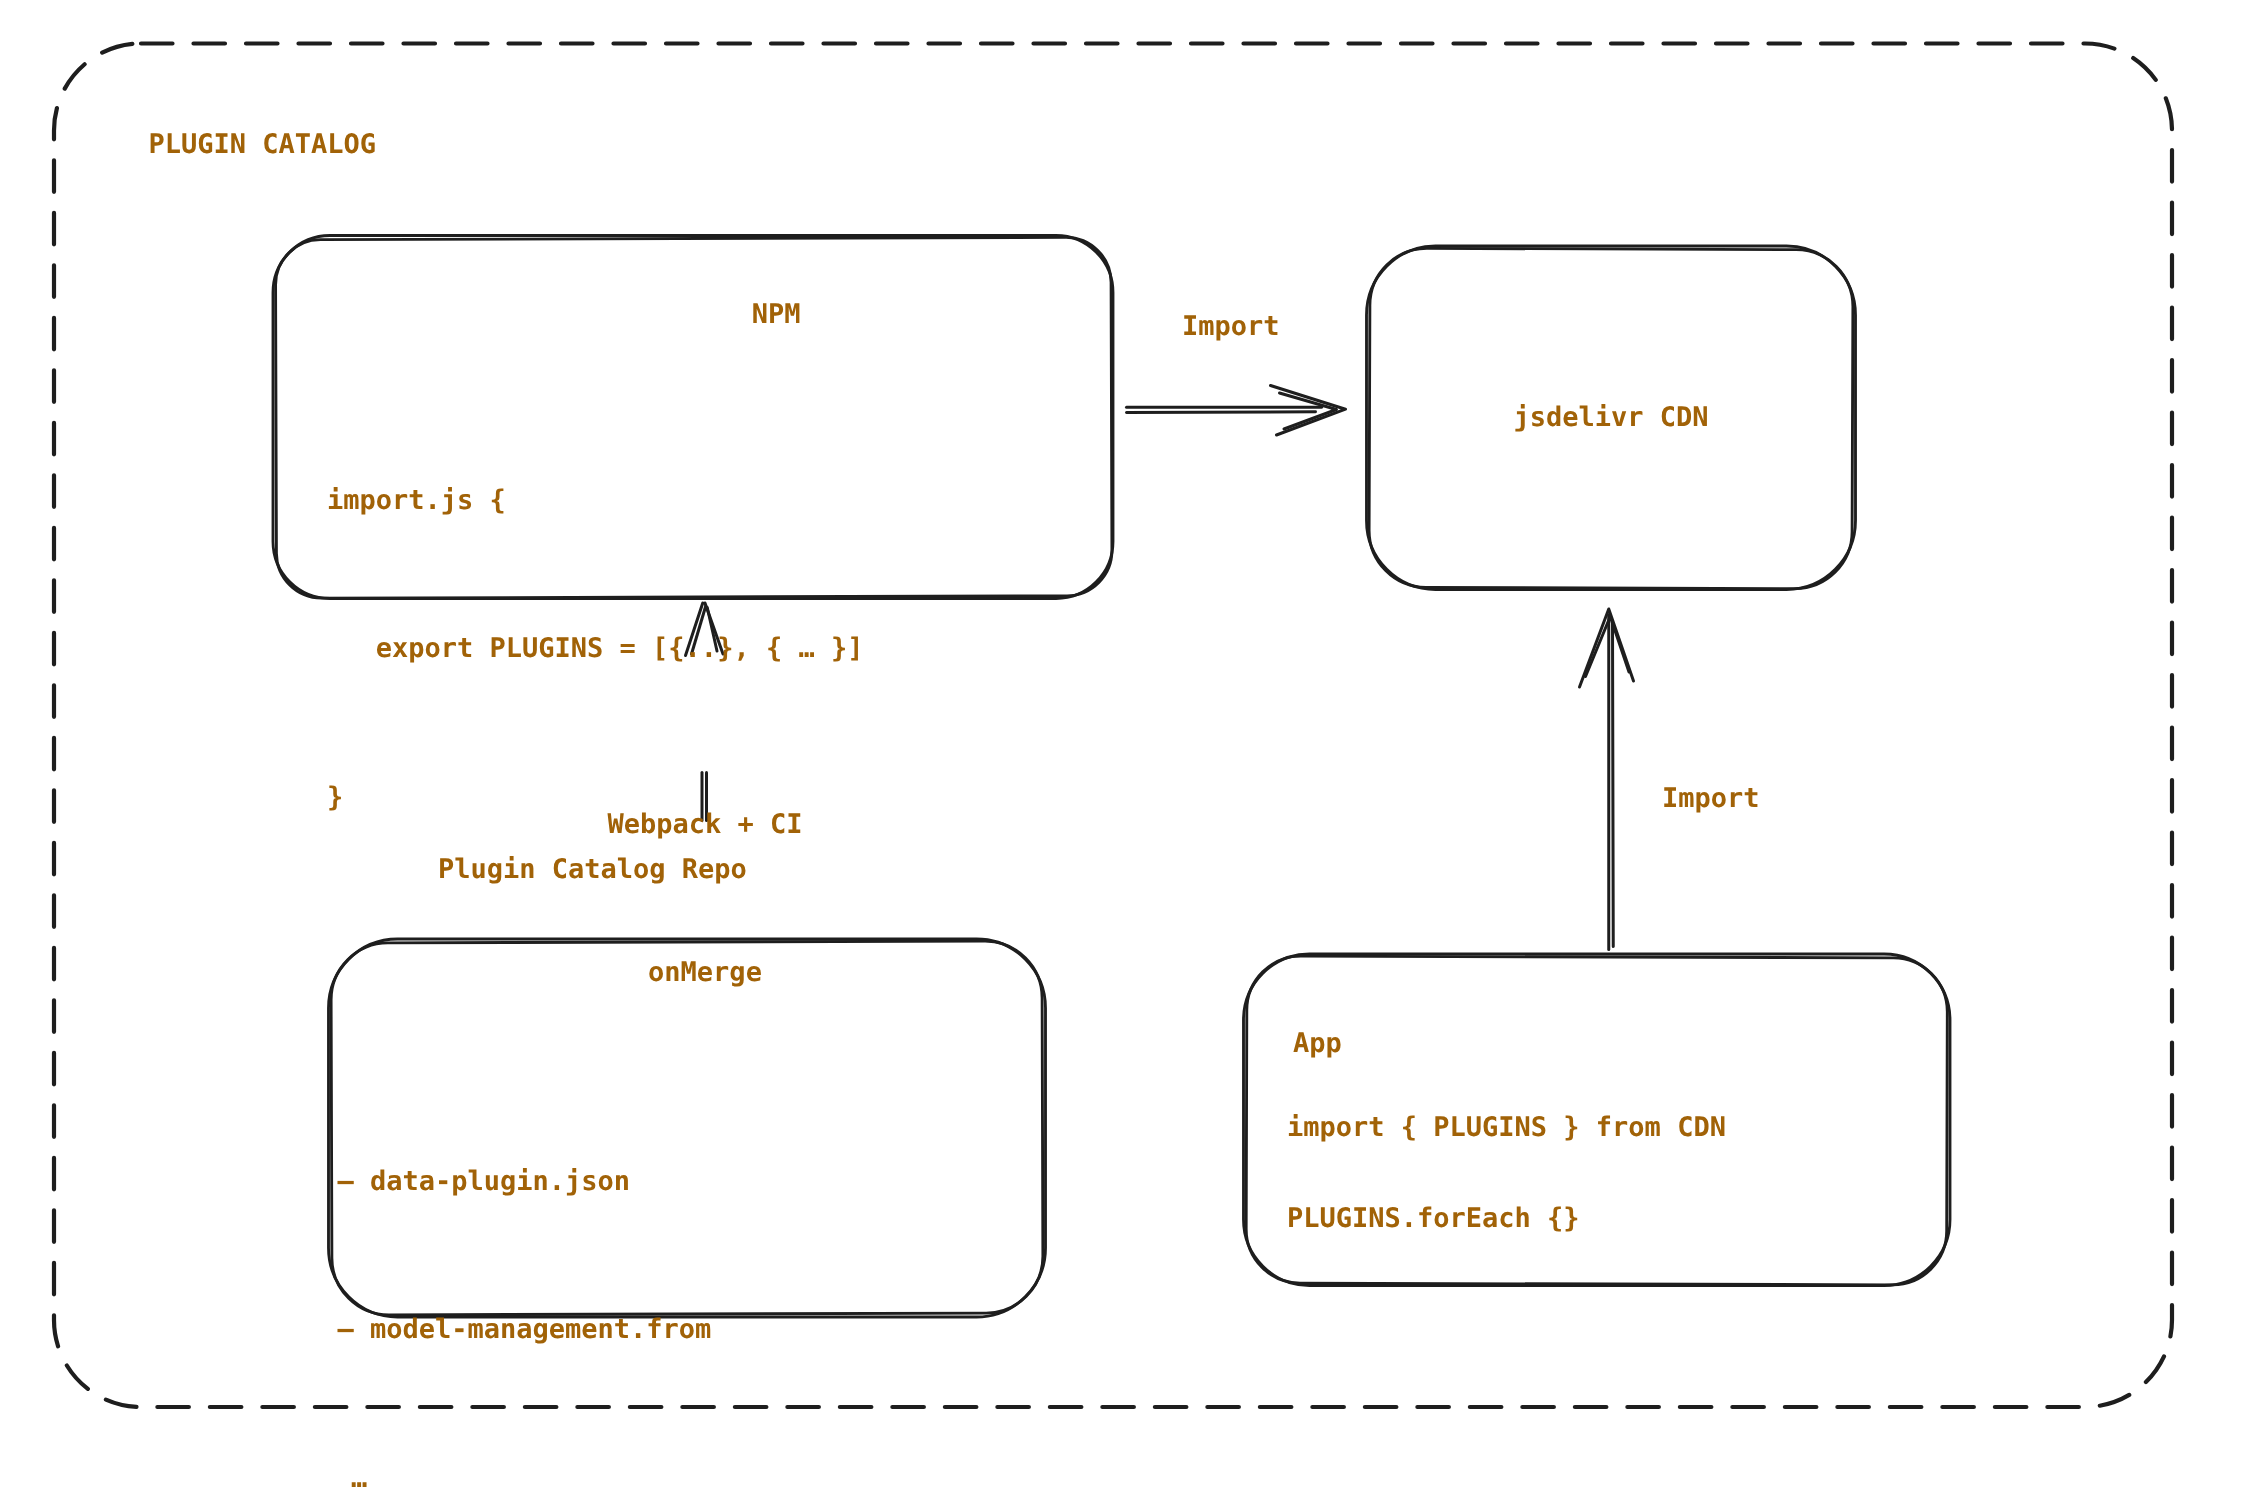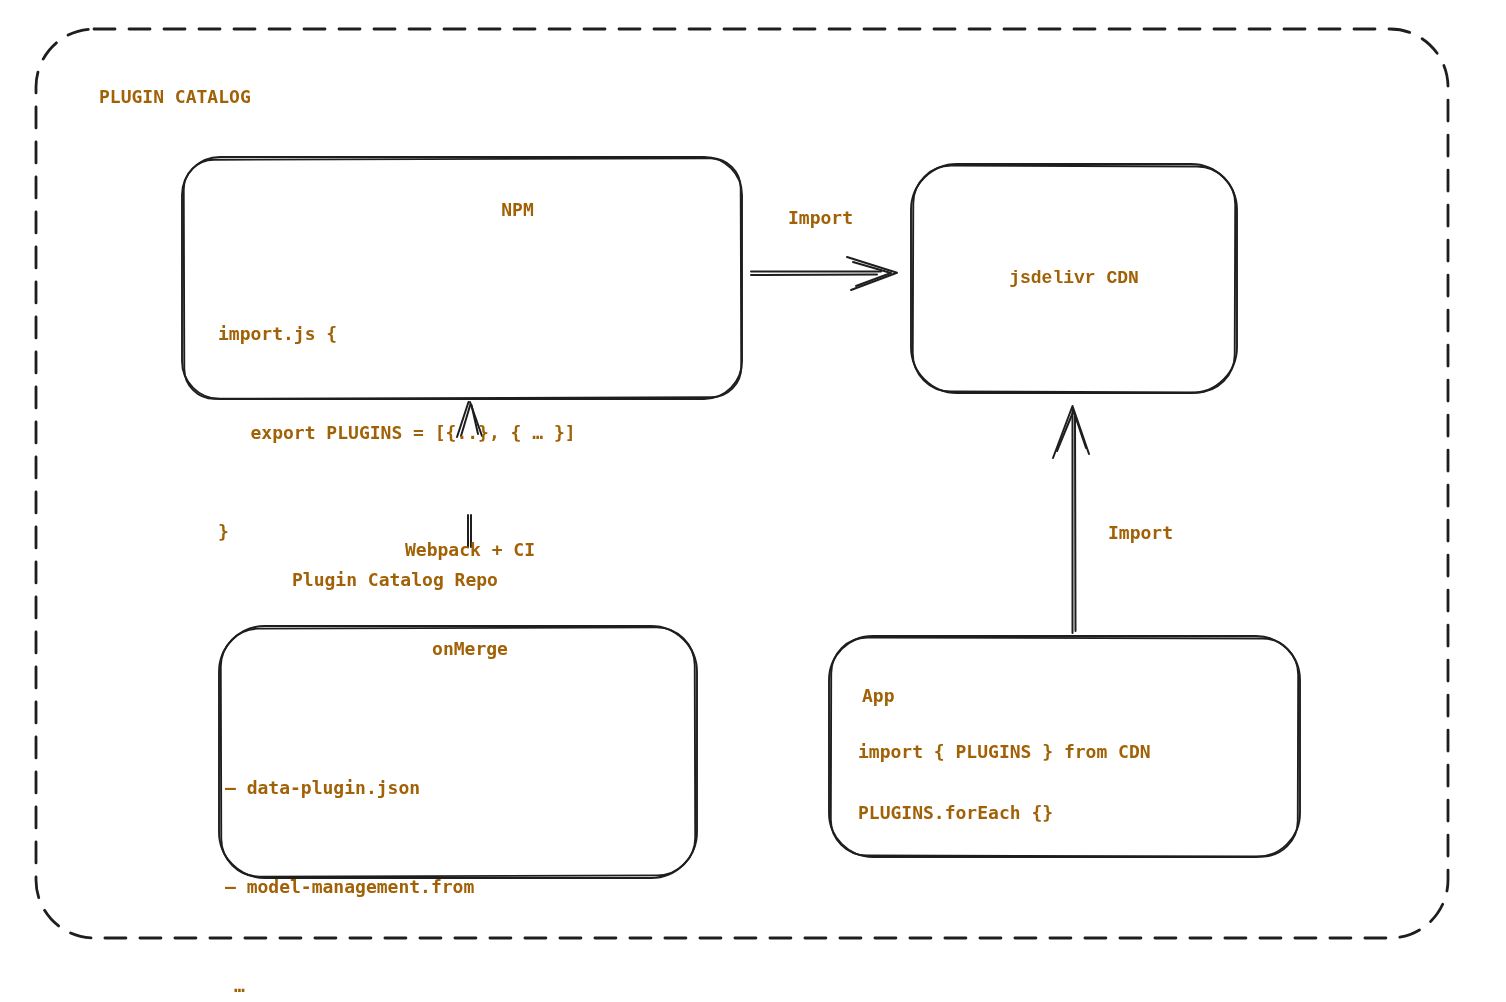--- a/index.html
+++ b/index.html
@@ -89,21 +89,21 @@
 
   <div class="t center" style="left:182px; top:193px; width:671px;">NPM</div>
   <div class="t code-block" style="left:218px; top:251px;">
     <div>import.js {</div>
     <div>   export PLUGINS = [{..}, { … }]</div>
     <div>}</div>
   </div>
 
   <div class="t" style="left:788px; top:201px;">Import</div>
 
-  <div class="t center" style="left:911px; top:262px; width:326px;font-family:Liberation Mono, monospace;">jsdelivr CDN</div>
+  <div class="t center" style="left:911px; top:262px; width:326px;">jsdelivr CDN</div>
 
   <div class="t center" style="left:270px; top:467px; width:400px;">
     <div>Webpack + CI</div>
     <div>onMerge</div>
   </div>
 
   <div class="t" style="left:292px; top:563px;">Plugin Catalog Repo</div>
   <div class="t repo-files" style="left:225px; top:705px;">
     <div>– data-plugin.json</div>
     <div>– model-management.from</div>

